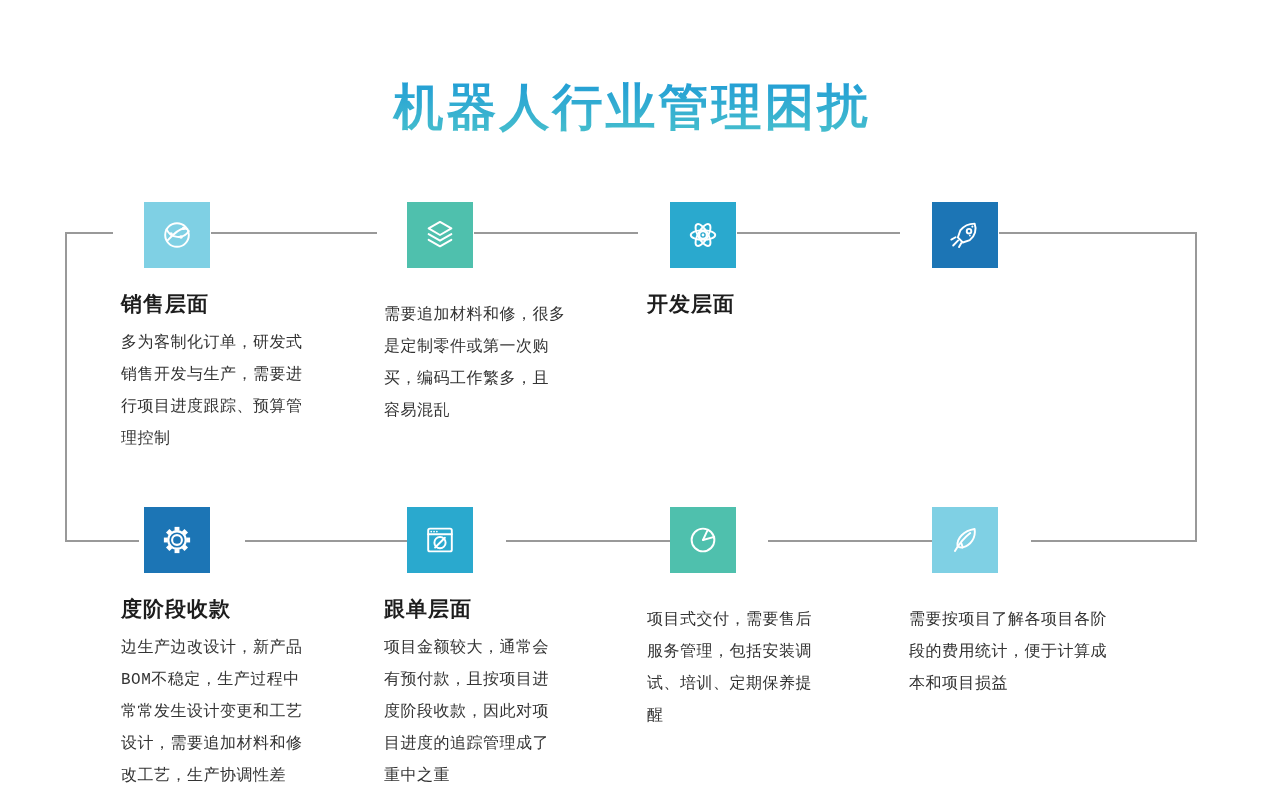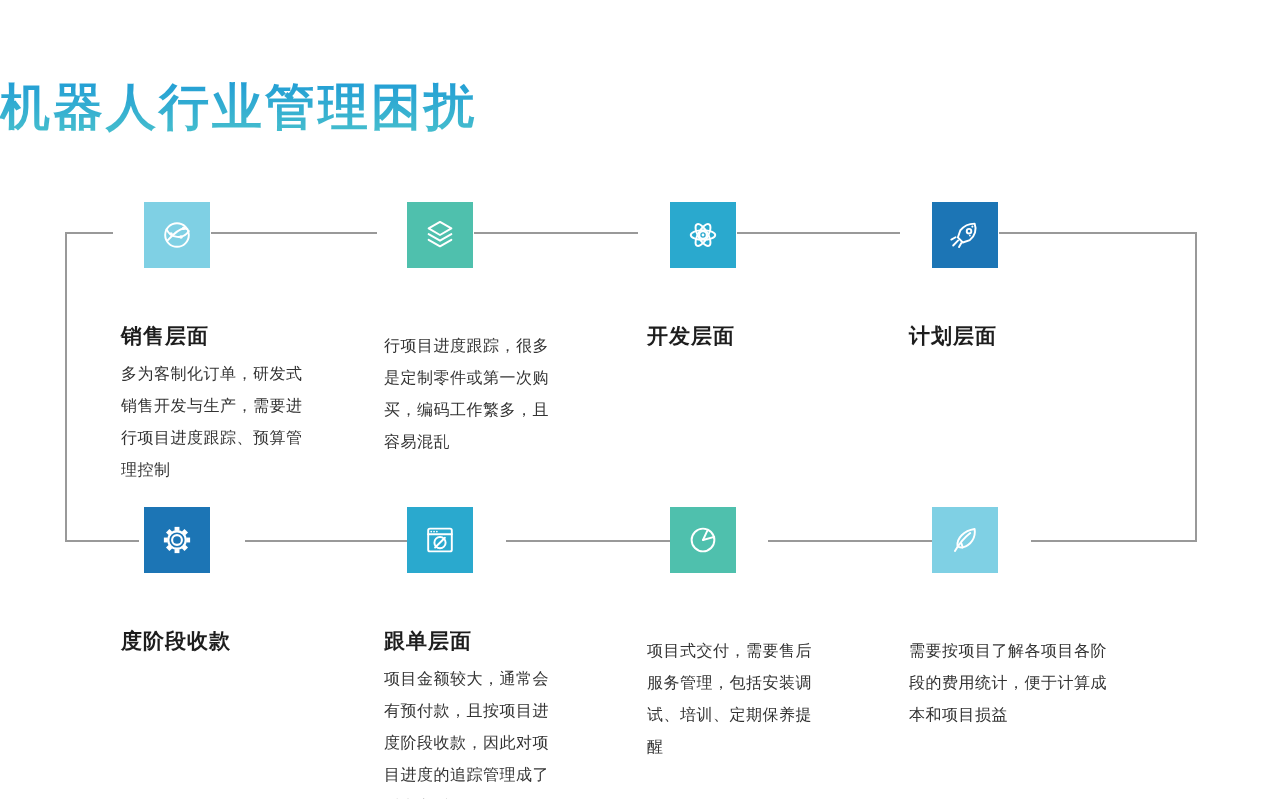--- a/index.html
+++ b/index.html
@@ -4,21 +4,21 @@
 <style>
   html,body{margin:0;padding:0;}
   body{
     width:1264px;height:799px;background:#ffffff;
     font-family:"Liberation Sans","DejaVu Sans",sans-serif;
     position:relative;overflow:hidden;
   }
   
   .page-title{
     position:absolute;top:40px;left:0;width:100%;
-    text-align:left;font-size:50px;font-weight:900;letter-spacing:3px;
+    text-align:center;font-size:50px;font-weight:900;letter-spacing:3px;
     color:transparent;-webkit-background-clip:text;background-clip:text;
   }
   
   .line{position:absolute;background:#999999;}
   .hl{height:2px;}
   .vl{width:2px;}
   .h1a{left:65px;top:232px;width:48px;}
   .h1b{left:211px;top:232px;width:166px;}
   .h1c{left:474px;top:232px;width:164px;}
   .h1d{left:737px;top:232px;width:163px;}
@@ -38,21 +38,21 @@
   .c3{left:909px;top:202px;}
   .c4{left:121px;top:507px;}
   .c5{left:384px;top:507px;}
   .c6{left:647px;top:507px;}
   .c7{left:909px;top:507px;}
   .icon-box{
     position:absolute;left:23px;top:0;width:66px;height:66px;
     display:flex;align-items:center;justify-content:center;
   }
   .icon-box svg{display:block;}
-  .txt{position:absolute;left:0;top:88px;width:272px;margin-top:32px;}
+  .txt{position:absolute;left:0;top:88px;width:272px;}
   .txt h3{margin:0;font-size:21px;font-weight:bold;color:#1d1d1d;letter-spacing:1px;}
   .txt p{margin:9px 0 0;font-size:16px;line-height:32px;color:#333333;
          white-space:pre-line;letter-spacing:0.5px;font-family:Liberation Mono, monospace;}
   .ic{stroke:#ffffff;fill:none;stroke-width:2.2;stroke-linecap:round;stroke-linejoin:round;}
   .icf{fill:#ffffff;stroke:none;}
 </style>
 </head>
 <body>
 
 <h1 class="page-title" style="background-image: linear-gradient(rgb(30, 154, 214), rgb(74, 194, 204));">机器人行业管理困扰</h1>
@@ -100,21 +100,21 @@
       <svg width="42" height="42" viewBox="0 0 48 48">
         <g class="ic">
           <path d="M24 9 L37 16.5 L24 24 L11 16.5 Z"></path>
           <path d="M11 23 L24 30.5 L37 23"></path>
           <path d="M11 29.5 L24 37 L37 29.5"></path>
         </g>
       </svg>
     </span>
   </div>
   <div class="txt">
-    <p>行项目进度跟踪，很多
+    <p>需要追加材料和修，很多
 是定制零件或第一次购
 买，编码工作繁多，且
 容易混乱</p>
   </div>
 </div>
 
 <div class="card c2">
   <div class="icon-box" style="background: rgb(42, 169, 206);">
     <span>
       <svg width="42" height="42" viewBox="0 0 48 48">
@@ -143,21 +143,20 @@
           <path d="M16.2 30.2 L10.5 36"></path>
           <path d="M19.8 33.2 L17.2 37.8"></path>
           <path d="M13.2 26.6 L8.4 29.2"></path>
         </g>
         <circle class="icf" cx="32.4" cy="14.4" r="1.2"></circle>
         <circle class="icf" cx="29.6" cy="24.6" r="1"></circle>
       </svg>
     </span>
   </div>
   <div class="txt">
-    <h3>计划层面</h3>
   </div>
 </div>
 
 <div class="card c4">
   <div class="icon-box" style="background: rgb(28, 117, 181);">
     <span>
       <svg width="42" height="42" viewBox="0 0 48 48">
         <g class="ic">
           <circle cx="24" cy="24" r="10" stroke-width="2.6"></circle>
           <circle cx="24" cy="24" r="5.6" stroke-width="2.4"></circle>
@@ -170,20 +169,25 @@
             <line x1="31.4" y1="31.4" x2="34.6" y2="34.6"></line>
             <line x1="16.6" y1="31.4" x2="13.4" y2="34.6"></line>
             <line x1="31.4" y1="16.6" x2="34.6" y2="13.4"></line>
           </g>
         </g>
       </svg>
     </span>
   </div>
   <div class="txt">
     <h3>度阶段收款</h3>
+    <p>边生产边改设计，新产品
+BOM不稳定，生产过程中
+常常发生设计变更和工艺
+设计，需要追加材料和修
+改工艺，生产协调性差</p>
   </div>
 </div>
 
 <div class="card c5">
   <div class="icon-box" style="background: rgb(42, 169, 206);">
     <span>
       <svg width="42" height="42" viewBox="0 0 48 48">
         <g class="ic" stroke-width="2">
           <rect x="10.5" y="11" width="27" height="26" rx="2"></rect>
           <line x1="10.5" y1="17.5" x2="37.5" y2="17.5"></line>

